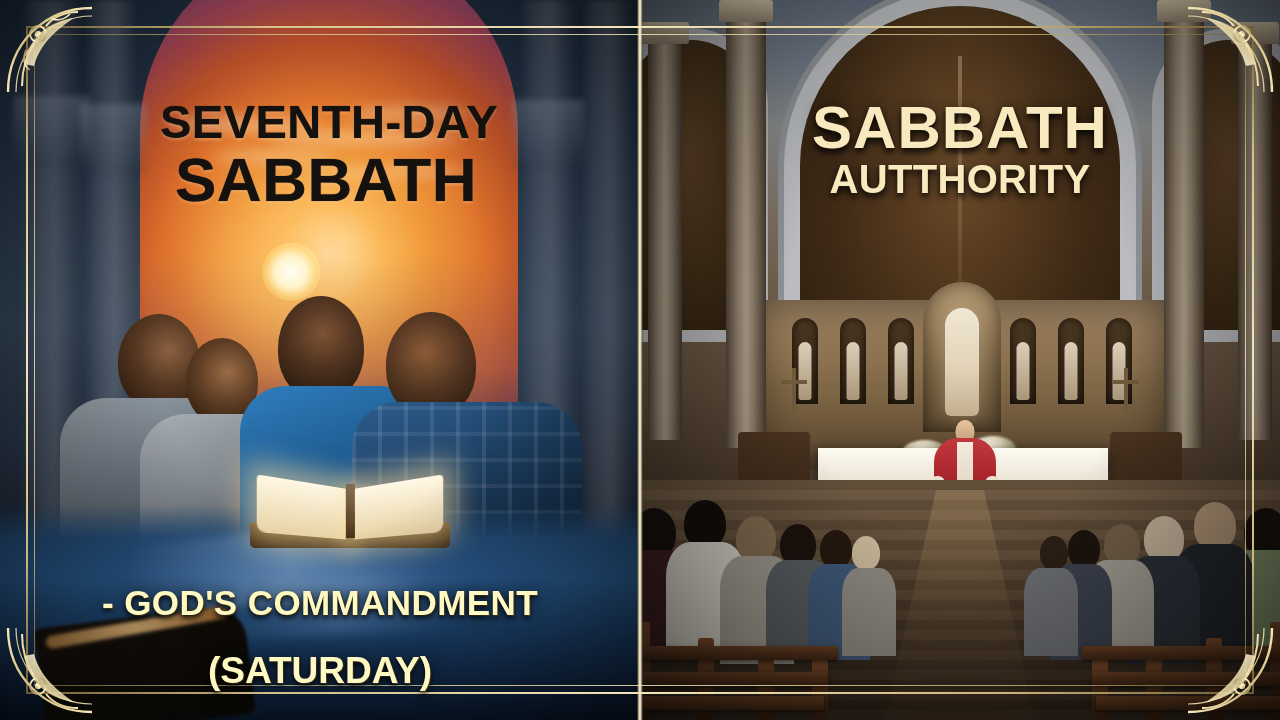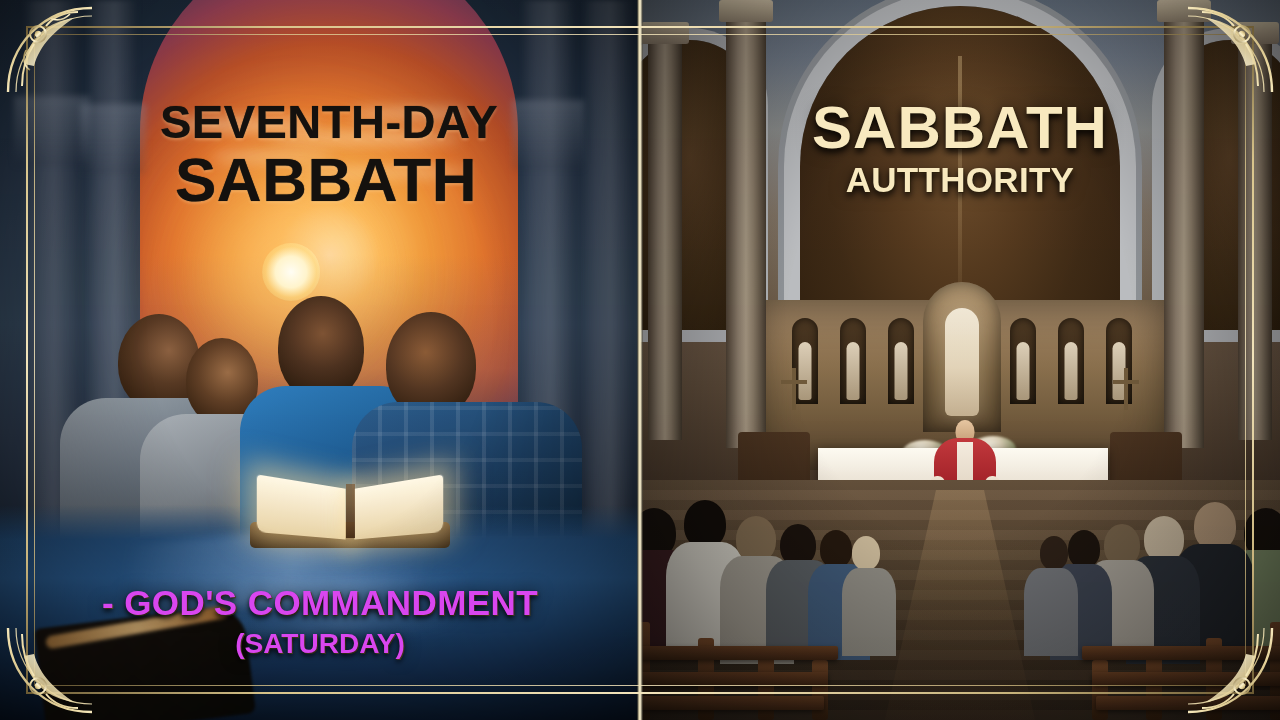--- a/index.html
+++ b/index.html
@@ -364,35 +364,35 @@
     letter-spacing:.5px;
     color:#14110e;
     text-shadow:0 2px 3px rgba(255,210,150,.35), 0 0 1px rgba(0,0,0,.9);
   }
   .t-left-top .l1{ font-size:47px; line-height:52px; padding-left:18px; }
   .t-left-top .l2{ font-size:62px; line-height:64px; padding-left:12px; }
 
   .t-left-bottom{
     left:0; top:582px;
     font-weight:900;
-    color:#d946ef;
+    color:#fef9c3;
     text-shadow:0 3px 5px rgba(0,0,0,.85), 0 0 16px rgba(0,0,0,.6), 1px 1px 0 #6a5a2d;
   }
   .t-left-bottom .l1{ font-size:35px; line-height:42px; letter-spacing:.4px; }
-  .t-left-bottom .l2{ font-size:28px; line-height:40px; }
+  .t-left-bottom .l2{ font-size:37px; line-height:40px;margin-top:27px; }
 
   .t-right{
     left:0; top:98px;
     font-weight:900;
     color:#f8e9bf;
     text-shadow:0 4px 6px rgba(0,0,0,.85), 0 0 18px rgba(0,0,0,.55), 1px 1px 0 rgba(80,60,25,.8);
   }
   .t-right .l1{ font-size:60px; line-height:60px; letter-spacing:1px; }
   .t-right .l2{ font-size:35px; line-height:43px; letter-spacing:.3px; }
-  .t-right .l3{ font-size:35px; line-height:43px; letter-spacing:.3px; }
+  .t-right .l3{ font-size:40px; line-height:43px; letter-spacing:.3px; }
 </style>
 </head>
 <body>
 
 <div class="poster">
 
   <section class="panel panel-left">
     <div class="l-bg"></div>
 
     <div class="l-arch"></div>

